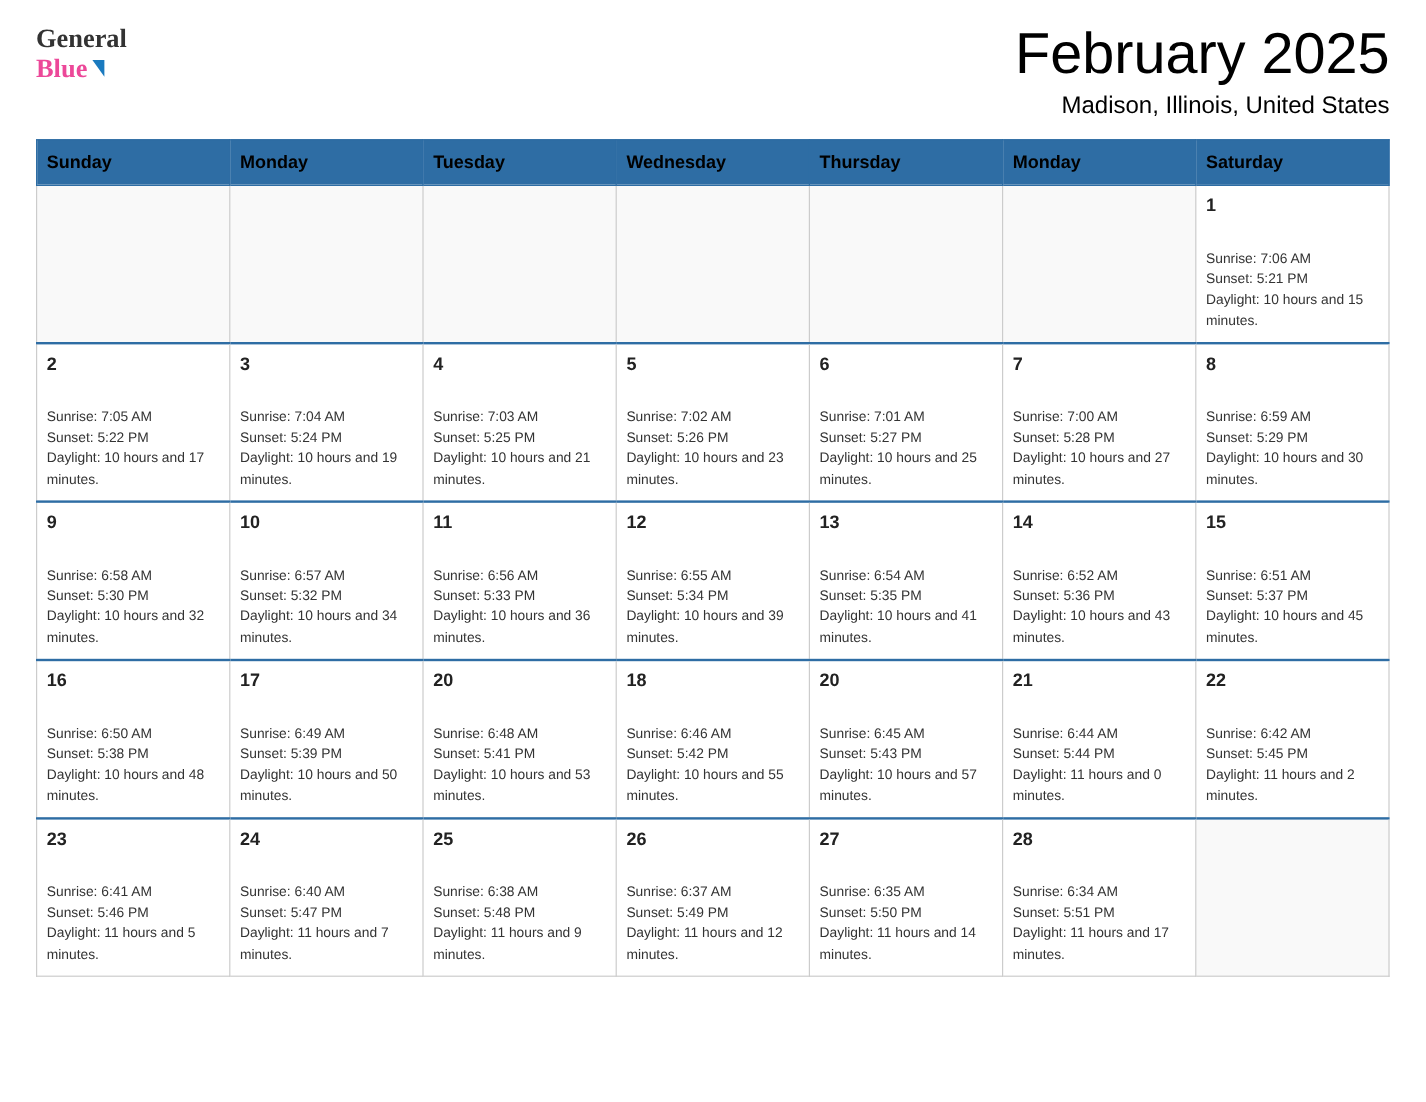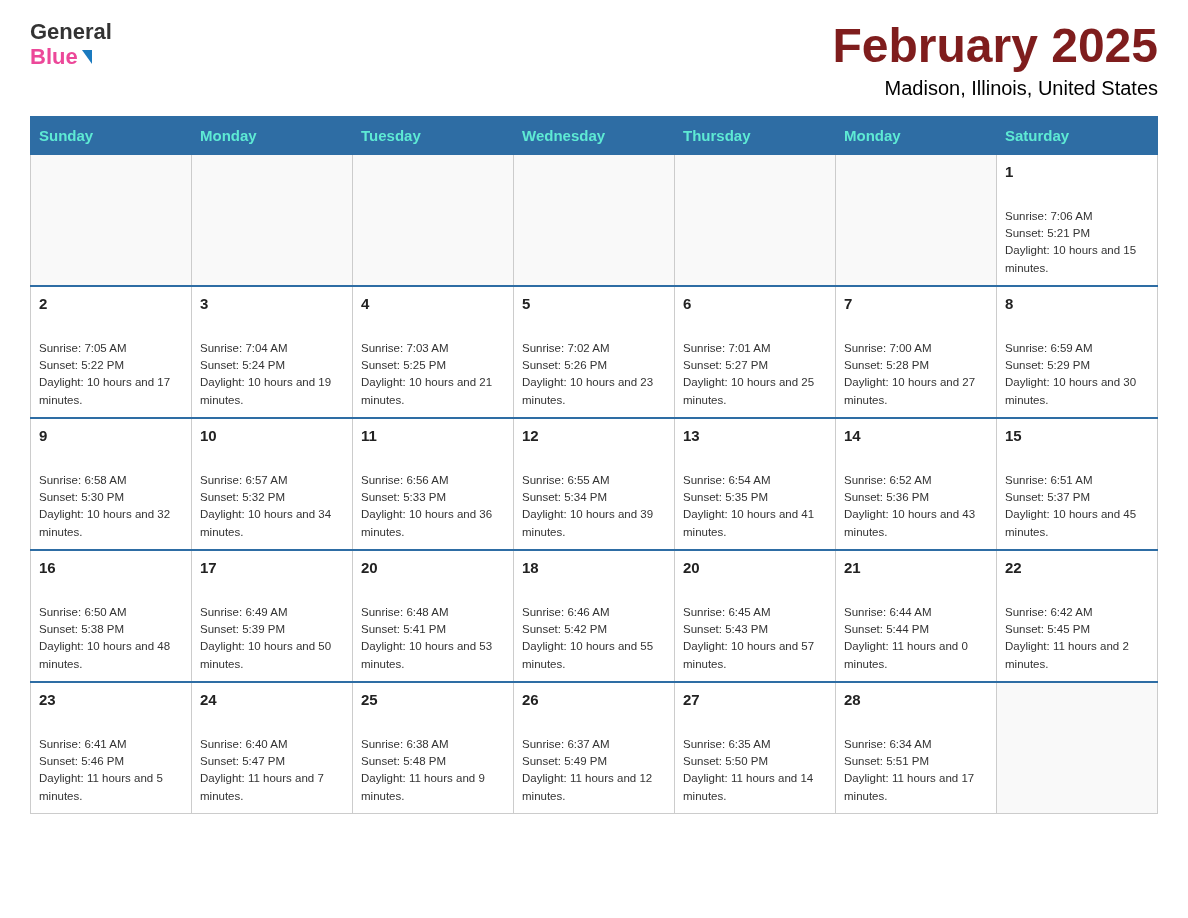--- a/index.html
+++ b/index.html
@@ -13,20 +13,21 @@
     .header {
       display: flex;
       justify-content: space-between;
       align-items: flex-start;
       margin-bottom: 16px;
     }
     .logo {
       display: flex;
       flex-direction: column;
       align-items: flex-start;
+      font-family: Liberation Serif, serif;
     }
     .logo-general {
       font-size: 22px;
       font-weight: bold;
       color: #333;
       line-height: 1.1;
     }
     .logo-blue {
       font-size: 22px;
       font-weight: bold;
@@ -41,37 +42,37 @@
       border-left: 10px solid transparent;
       border-right: 0px solid transparent;
       border-top: 14px solid #1a7abf;
       margin-left: 2px;
     }
     .title-block {
       text-align: right;
     }
     .month-title {
       font-size: 48px;
-      font-weight: bold;
-      color: #7f1d1d;
+      font-weight: normal;
+      color: #000000;
       line-height: 1.1;
     }
     .location-title {
       font-size: 20px;
       color: #000000;
       margin-top: 4px;
     }
     .calendar {
       width: 100%;
       border-collapse: collapse;
       border: 1px solid #999;
     }
     .calendar th {
       background-color: #2e6da4;
-      color: #5eead4;
+      color: #000000;
       font-size: 15px;
       font-weight: bold;
       padding: 10px 8px;
       text-align: left;
       border: 1px solid #2e6da4;
     }
     .calendar td {
       vertical-align: top;
       width: 14.28%;
       padding: 8px;

